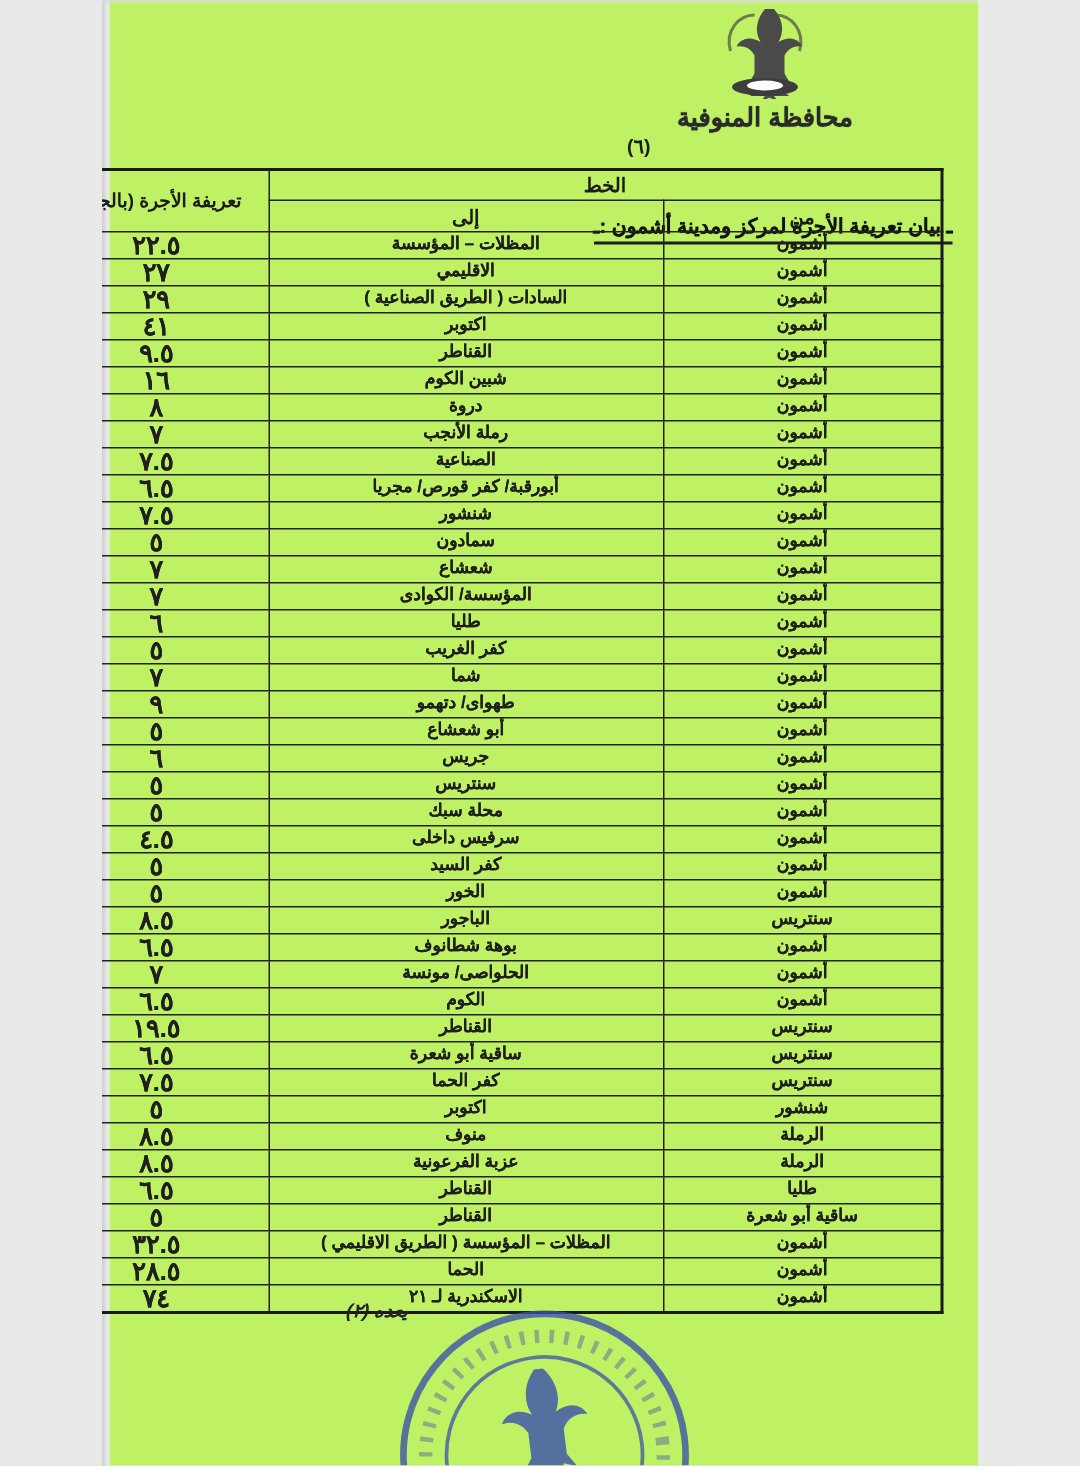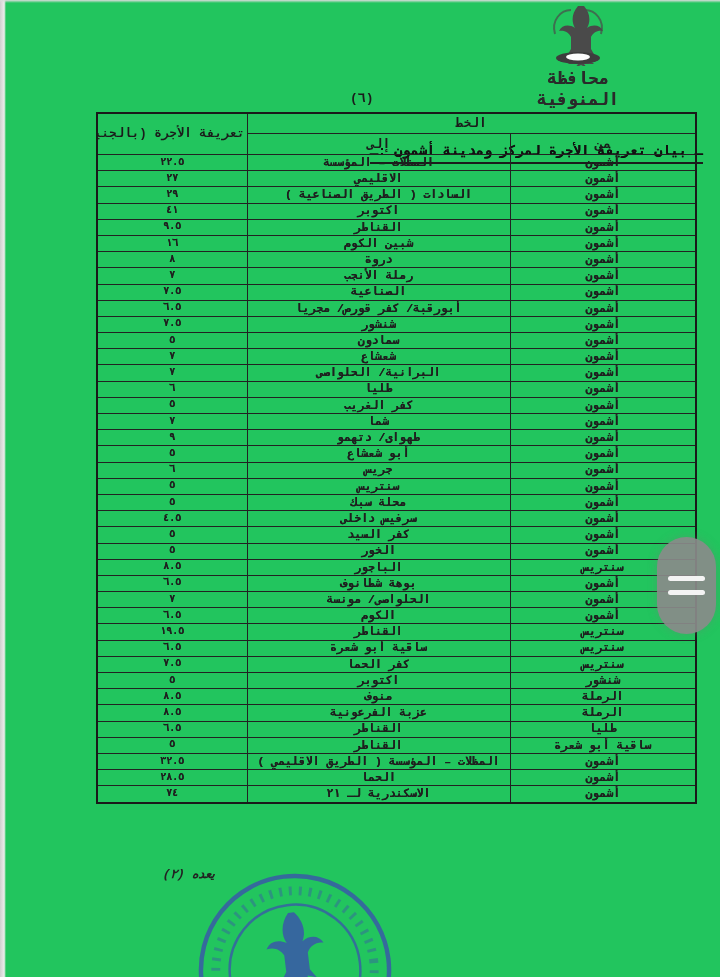--- a/index.html
+++ b/index.html
@@ -1,19 +1,19 @@
 <!DOCTYPE html>
 <html lang="ar" dir="rtl"><head>
 <meta charset="utf-8">
 <style>
   html,body{margin:0;padding:0;background:#e9e9e9;}
   .page{
-    position:relative;width:720px;height:977px;margin:0 auto;
-    background:#22c55e;overflow:hidden;
-    font-family:Liberation Mono, monospace;color:#1b1b1b;
+    position:relative;width:584px;height:977px;margin:0 auto;
+    background:#bef264;overflow:hidden;
+    font-family:Liberation Sans, sans-serif;color:#1b1b1b;
   }
   .scan-edge{position:absolute;left:0;top:0;width:6px;height:100%;
     background:linear-gradient(90deg,#cfcfcf,#ececec 70%,rgba(255,255,255,0));}
   .scan-edge-top{position:absolute;left:0;top:0;width:100%;height:3px;
     background:linear-gradient(180deg,#dcdcdc,rgba(255,255,255,0));}
 
   
   .emblem-block{position:absolute;top:4px;right:72px;width:140px;text-align:center;}
   .emblem-block svg{display:block;margin:0 auto;}
   .gov-title{font-size:17px;font-weight:700;letter-spacing:0;margin-top:2px;
@@ -37,21 +37,21 @@
     border:1.2px solid #222;text-align:center;vertical-align:middle;
     font-weight:700;line-height:1;padding:0 2px;overflow:hidden;white-space:nowrap;
   }
   .fare-table{border:2px solid #1a1a1a;}
   .fare-table thead th{font-size:13px;}
   .fare-table thead tr.h1 th{height:19px;}
   .fare-table thead tr.h2 th{height:20px;}
   .fare-table th.fare-head{font-size:12.5px;}
   .fare-table tbody td{height:15.2px;font-size:11.5px;color:#1f1f1f;
     text-shadow:0 0 .4px #1f1f1f;}
-  .fare-table tbody td.fare-cell{font-size:10px;letter-spacing:1px;}
+  .fare-table tbody td.fare-cell{font-size:17px;letter-spacing:1px;}
 
   .footer-note{
     position:absolute;top:866px;left:163px;font-size:12.5px;font-weight:700;
     font-style:italic;transform:skewX(-6deg);color:#222;
   }
 
   
   .stamp{position:absolute;top:871px;left:196px;width:198px;height:198px;
     transform:rotate(-7deg);opacity:.92;}
 
@@ -168,21 +168,21 @@
           <td>سمادون</td>
           <td class="fare-cell">٥</td>
         </tr>
         <tr>
           <td>أشمون</td>
           <td>شعشاع</td>
           <td class="fare-cell">٧</td>
         </tr>
         <tr>
           <td>أشمون</td>
-          <td>البرانية/ الحلواصى</td>
+          <td>المؤسسة/ الكوادى</td>
           <td class="fare-cell">٧</td>
         </tr>
         <tr>
           <td>أشمون</td>
           <td>طليا</td>
           <td class="fare-cell">٦</td>
         </tr>
         <tr>
           <td>أشمون</td>
           <td>كفر الغريب</td>

